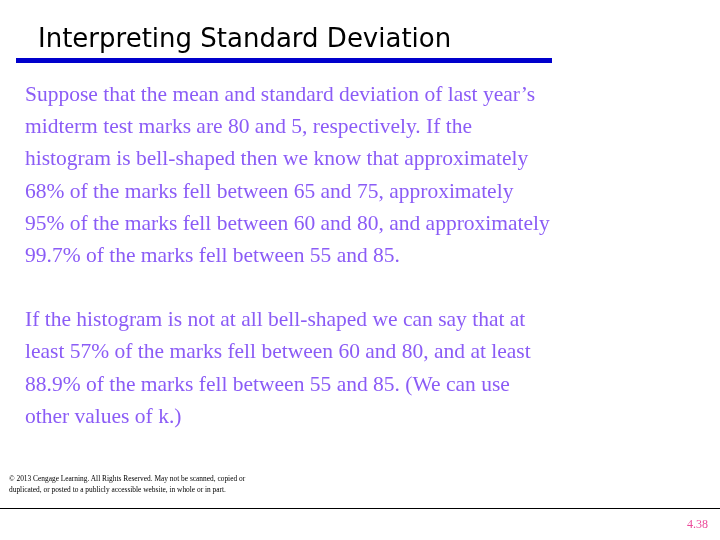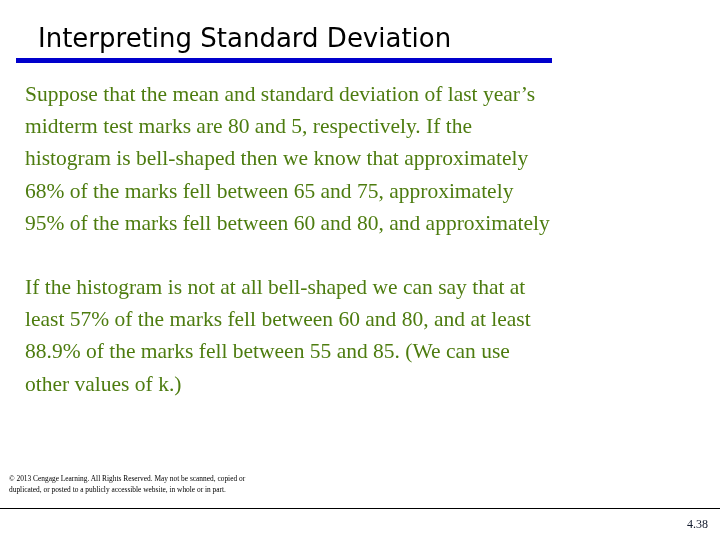--- a/index.html
+++ b/index.html
@@ -51,21 +51,21 @@
   .body-block {
     position: absolute;
     left: 25px;
     top: 78px;
     width: 686px;
   }
   .para {
     font-family: "Liberation Serif", serif;
     font-size: 21.5px;
     line-height: 32.2px;
-    color: #4d7c0f;
+    color: #8b5cf6;
     margin: 0;
   }
   .para-line {
     display: block;
     white-space: nowrap;
   }
   .para-gap {
     height: 32px;
   }
 
@@ -92,21 +92,21 @@
     display: block;
     white-space: nowrap;
   }
   .page-number {
     position: absolute;
     right: 12px;
     top: 517px;
     font-family: "Liberation Serif", serif;
     font-size: 12px;
     line-height: 14px;
-    color: #0f172a;
+    color: #ec4899;
     text-align: right;
   }
 </style>
 </head>
 <body>
 
 <div class="slide">
 
   <div class="title-block">
     <div class="slide-title">Interpreting Standard Deviation</div>
@@ -114,20 +114,21 @@
   </div>
 
   <div class="body-block">
 
     <p class="para">
       <span class="para-line">Suppose that the mean and standard deviation of last year’s</span>
       <span class="para-line">midterm test marks are 80 and 5, respectively. If the</span>
       <span class="para-line">histogram is bell-shaped then we know that approximately</span>
       <span class="para-line">68% of the marks fell between 65 and 75, approximately</span>
       <span class="para-line">95% of the marks fell between 60 and 80, and approximately</span>
+      <span class="para-line">99.7% of the marks fell between 55 and 85.</span>
     </p>
 
     <div class="para-gap"></div>
 
     <p class="para">
       <span class="para-line">If the histogram is not at all bell-shaped we can say that at</span>
       <span class="para-line">least 57% of the marks fell between 60 and 80, and at least</span>
       <span class="para-line">88.9% of the marks fell between 55 and 85. (We can use</span>
       <span class="para-line">other values of k.)</span>
     </p>

